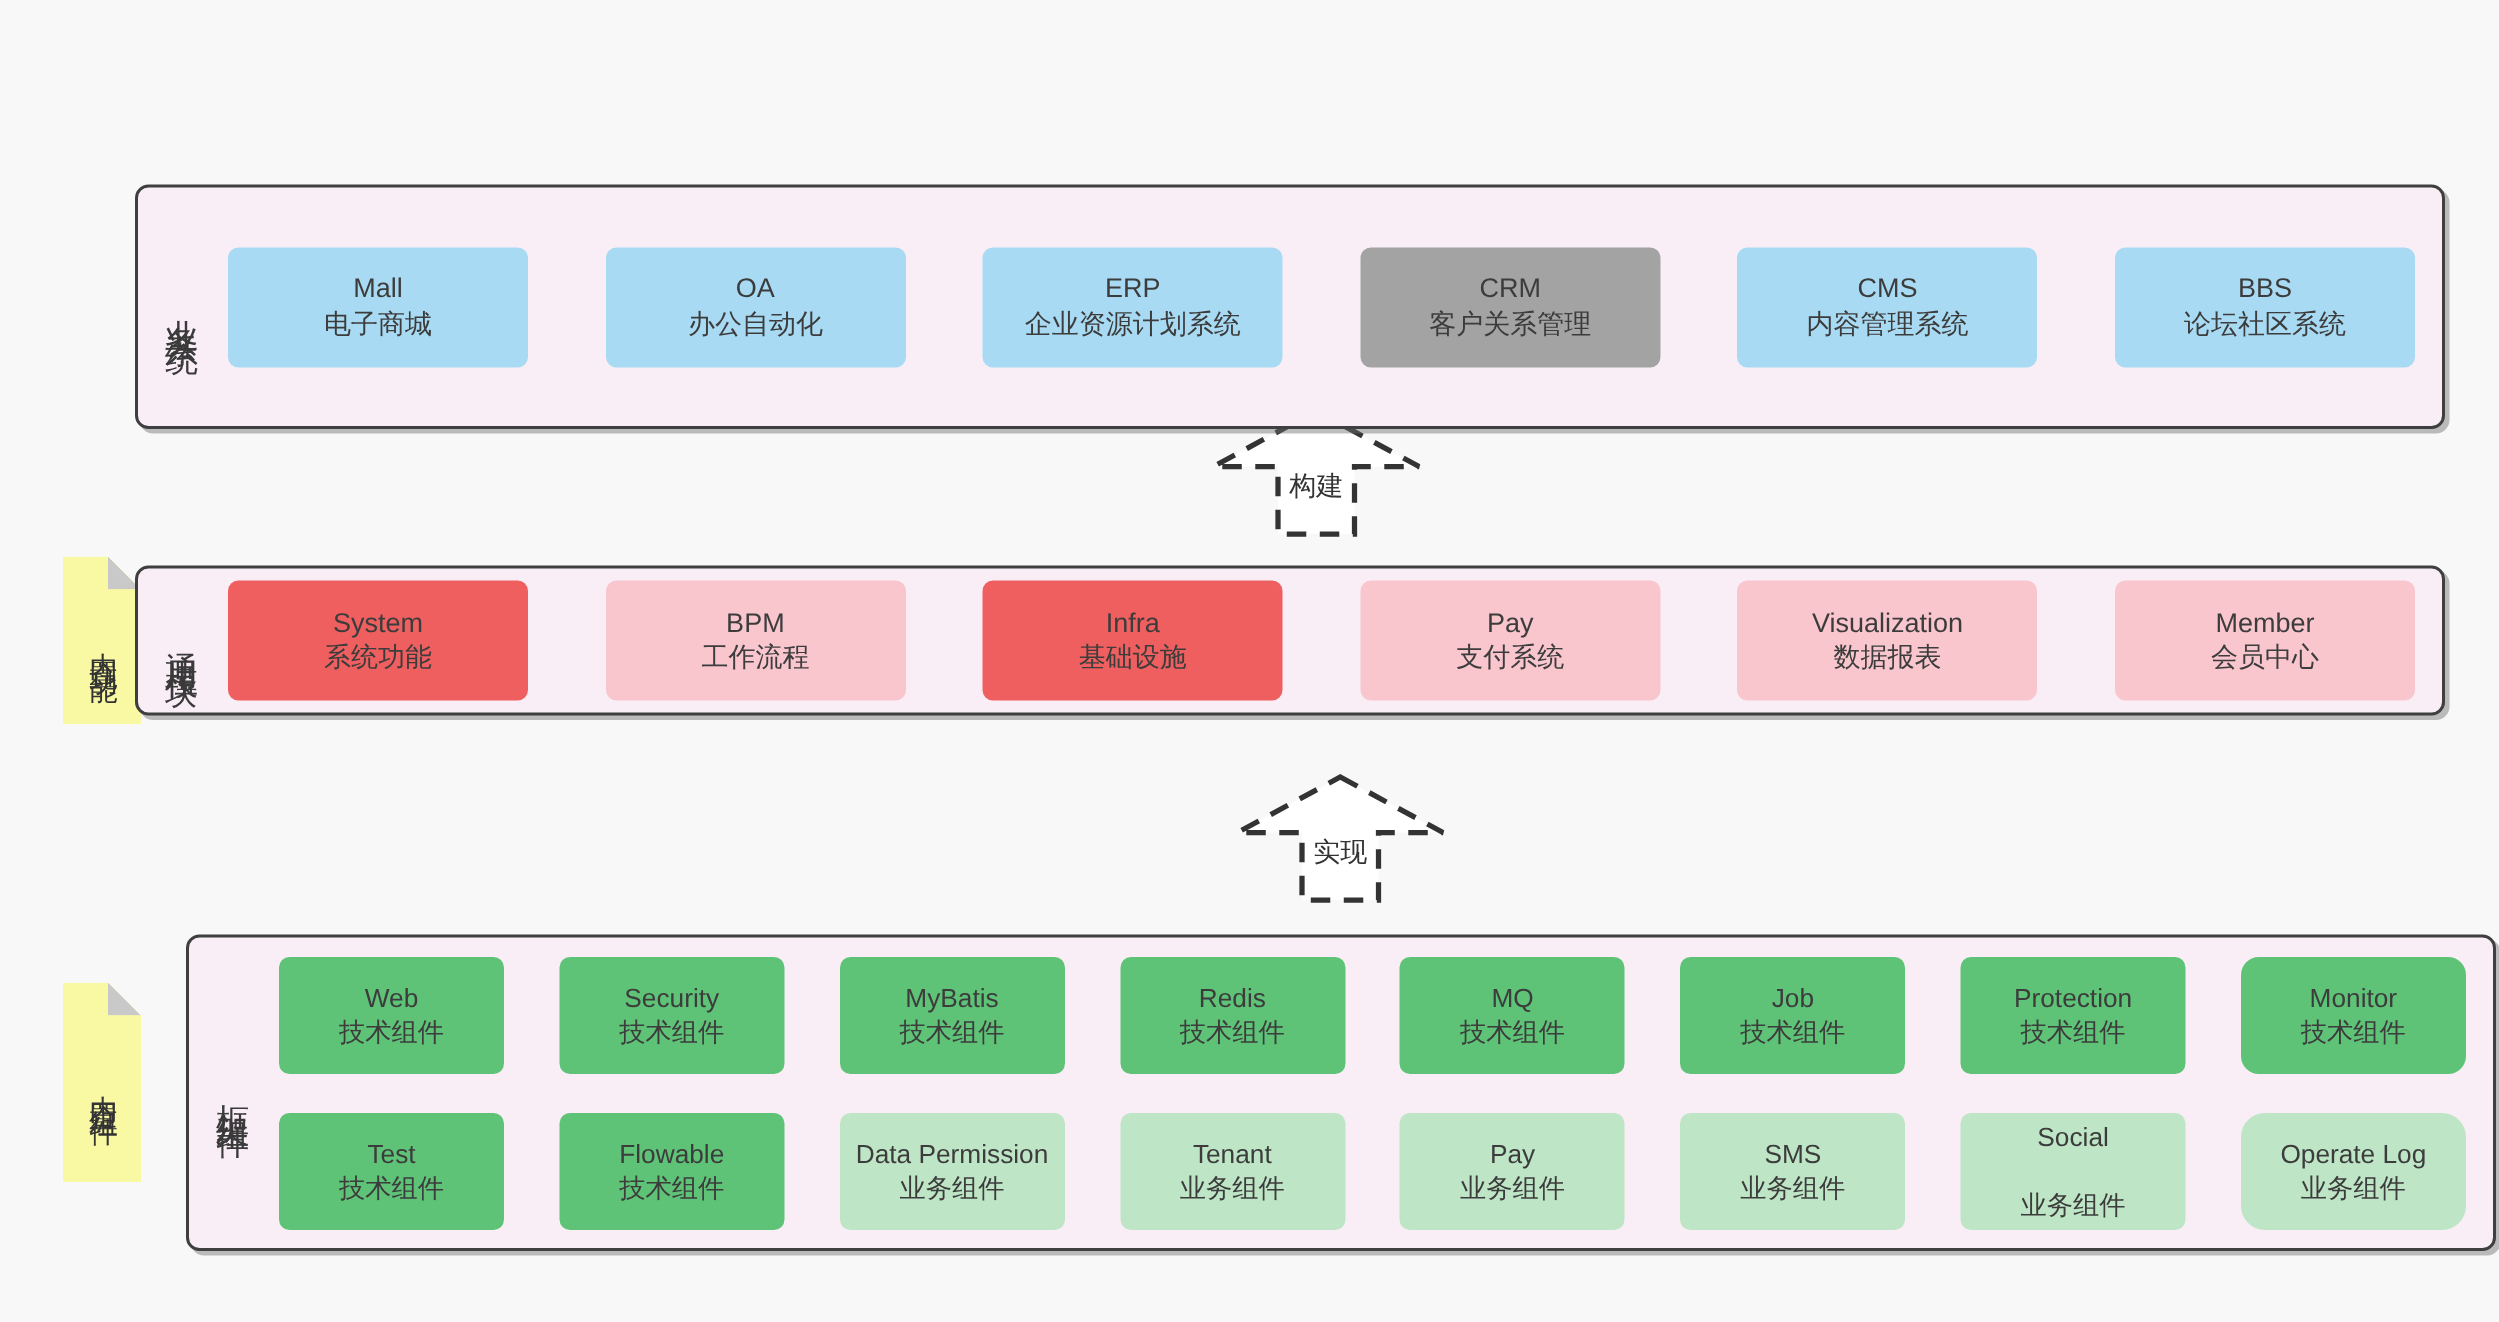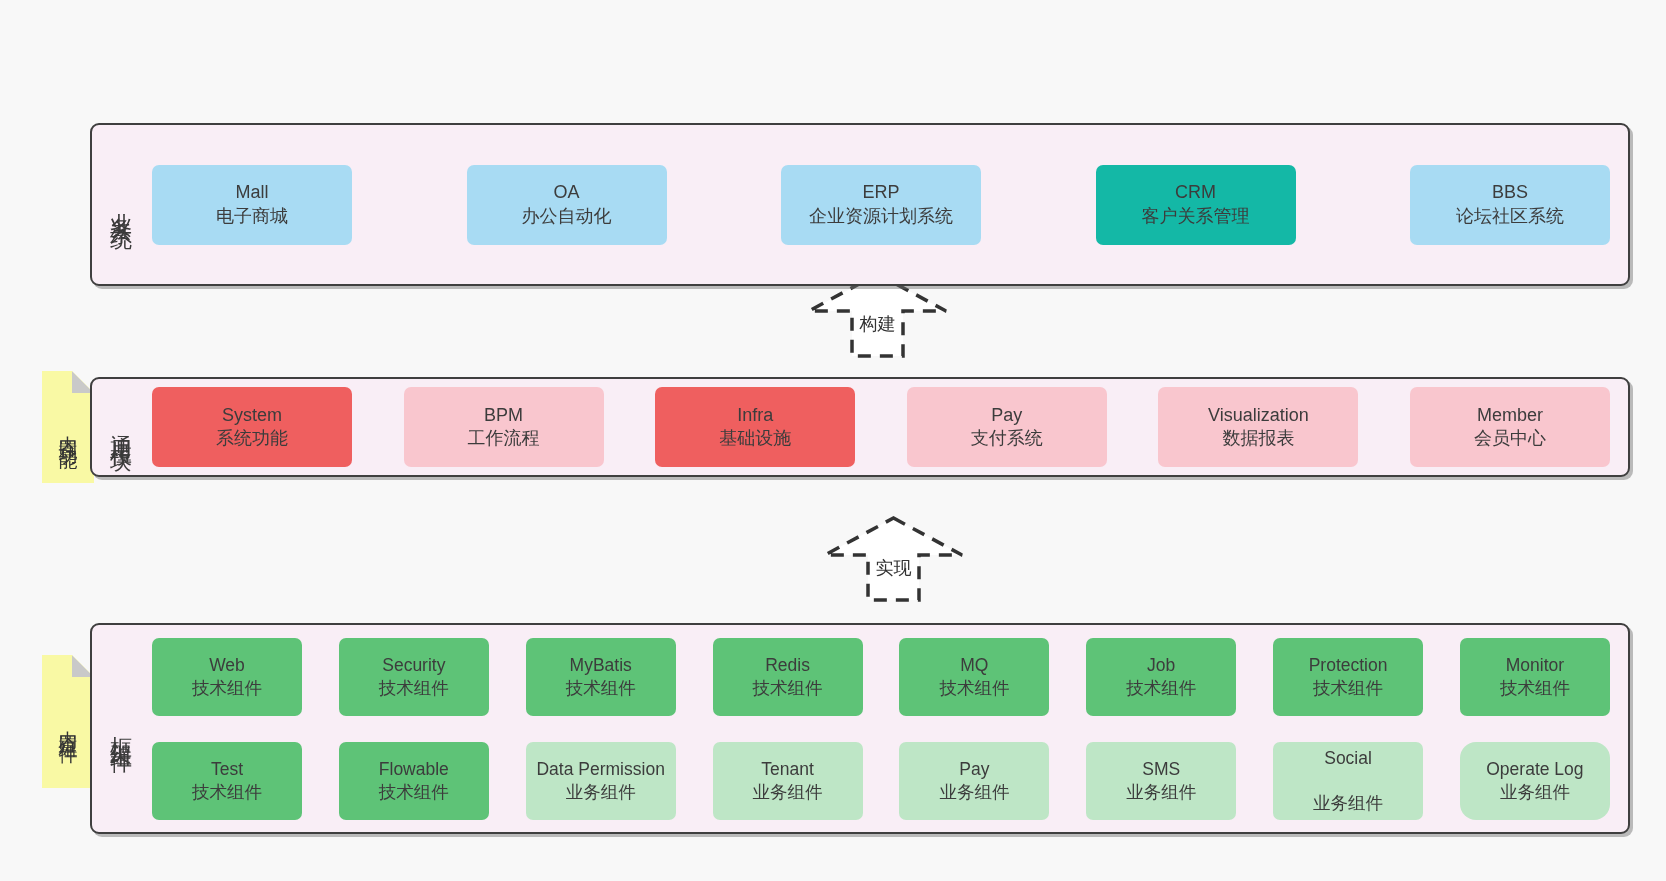--- a/index.html
+++ b/index.html
@@ -21,21 +21,21 @@
     left:90px;
     width:1540px;
     box-sizing:border-box;
     border:2px solid #3f3f3f;
     border-radius:9px;
     box-shadow:3px 3px 0 rgba(110,110,110,.45);
     z-index:2;
   }
   #layer-business{top:123px;height:163px;}
   #layer-modules{top:377px;height:100px;}
-  #layer-components{top:623px;height:211px;}
+  #layer-components{top:623px;height:211px;margin-left:34px;}
 
   .layer-label{
     position:absolute;
     left:14px;
     top:50%;
     transform:translateY(-50%);
     writing-mode:vertical-rl;
     text-orientation:upright;
     font-size:22px;
     letter-spacing:5px;
@@ -148,23 +148,27 @@
             <div class="box-sub">电子商城</div>
           </div>
           <div class="box w6" style="background: rgb(168, 219, 243);">
             <div class="box-name">OA</div>
             <div class="box-sub">办公自动化</div>
           </div>
           <div class="box w6" style="background: rgb(168, 219, 243);">
             <div class="box-name">ERP</div>
             <div class="box-sub">企业资源计划系统</div>
           </div>
-          <div class="box w6" style="background: #14b8a6;">
+          <div class="box w6" style="background: #a3a3a3;">
             <div class="box-name">CRM</div>
             <div class="box-sub">客户关系管理</div>
+          </div>
+          <div class="box w6" style="background: rgb(168, 219, 243);">
+            <div class="box-name">CMS</div>
+            <div class="box-sub">内容管理系统</div>
           </div>
           <div class="box w6" style="background: rgb(168, 219, 243);">
             <div class="box-name">BBS</div>
             <div class="box-sub">论坛社区系统</div>
           </div>
         </div>
       </div>
   </section>
 
   <div class="arrow" id="arrow-build">
@@ -238,21 +242,21 @@
             <div class="box-sub">技术组件</div>
           </div>
           <div class="box w8" style="background: rgb(94, 195, 119);">
             <div class="box-name">Job</div>
             <div class="box-sub">技术组件</div>
           </div>
           <div class="box w8" style="background: rgb(94, 195, 119);">
             <div class="box-name">Protection</div>
             <div class="box-sub">技术组件</div>
           </div>
-          <div class="box w8" style="background: rgb(94, 195, 119);">
+          <div class="box w8" style="background: rgb(94, 195, 119); border-radius: 12px;">
             <div class="box-name">Monitor</div>
             <div class="box-sub">技术组件</div>
           </div>
         </div>
         <div class="row">
           <div class="box w8" style="background: rgb(94, 195, 119);">
             <div class="box-name">Test</div>
             <div class="box-sub">技术组件</div>
           </div>
           <div class="box w8" style="background: rgb(94, 195, 119);">

